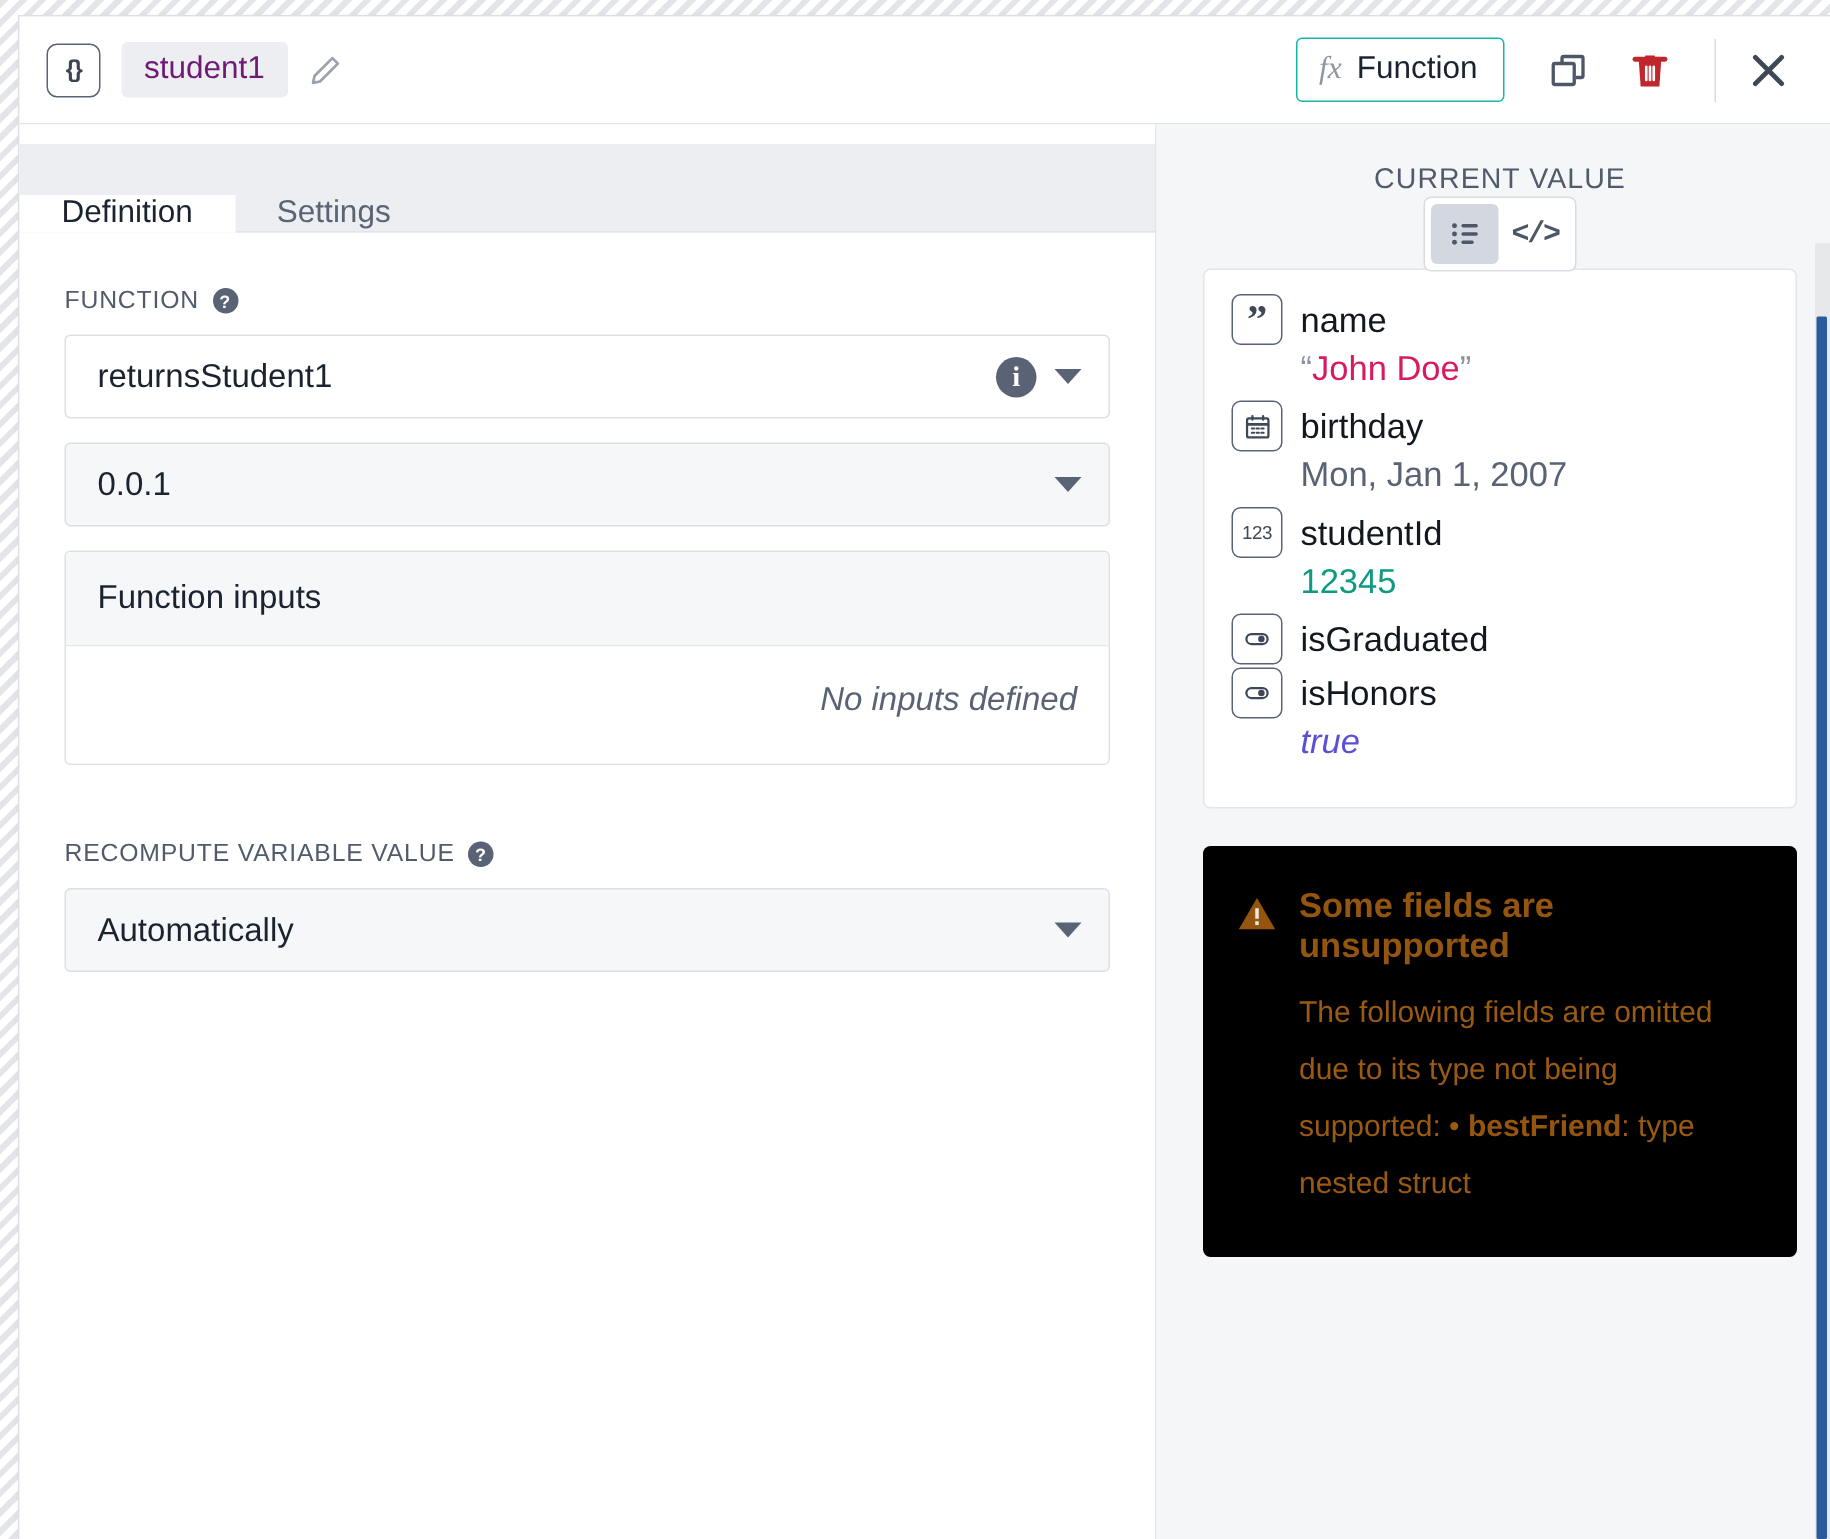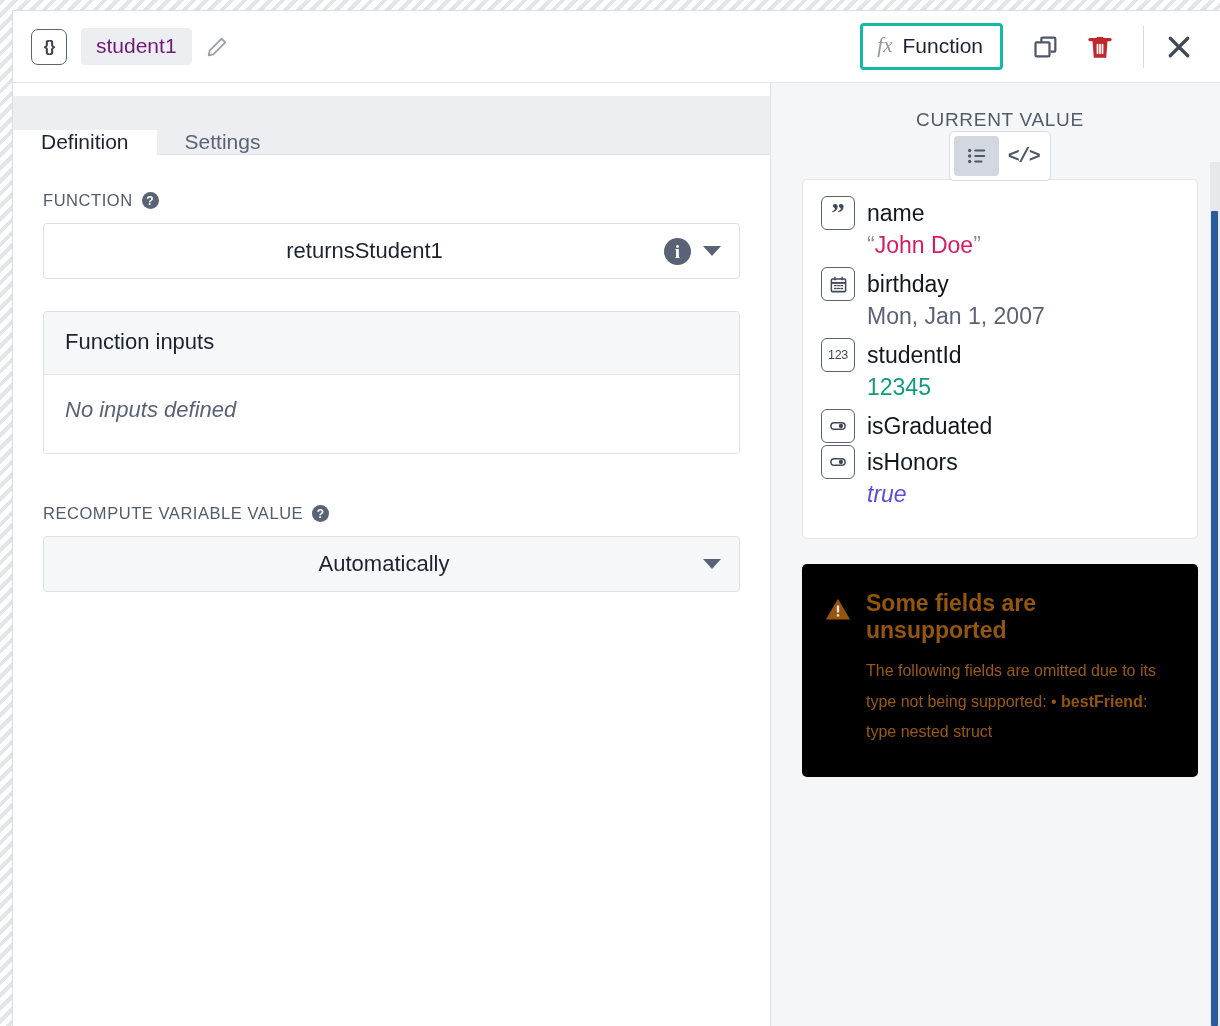--- a/index.html
+++ b/index.html
@@ -74,21 +74,21 @@
     display: flex; align-items: center; justify-content: center;
     color: #9ba2ad;
   }
 
   .header-spacer { flex: 1 1 auto; }
 
   .fn-btn {
     display: flex;
     align-items: center;
     gap: 10px;
-    border: 3px solid #14b8a6;
+    border: 1px solid #14b8a6;
     border-radius: 4px;
     background: #fff;
     padding: 9px 17px 11px 14px;
     font-size: 21px;
     color: #1c2330;
     line-height: 1;
   }
   .fn-btn .fx {
     font-family: "Liberation Serif", serif;
     font-style: italic;
@@ -175,21 +175,21 @@
     border: 1px solid #dcdfe4;
     border-radius: 4px;
     display: flex;
     align-items: center;
     padding: 0 18px 0 21px;
     font-size: 22px;
     color: #1c2330;
     background: #ffffff;
   }
   .select.filled { background: #f5f7f9; }
-  .select .sel-val { flex: 1 1 auto; text-align: center; }
+  .select .sel-val { flex: 1 1 auto; }
 
   .info-circle {
     width: 27px; height: 27px; border-radius: 50%;
     background: #5a6375;
     color: #fff;
     font-family: "Liberation Serif", serif;
     font-size: 19px;
     font-weight: bold;
     display: flex; align-items: center; justify-content: center;
     line-height: 1;
@@ -216,20 +216,21 @@
     padding: 17px 21px 19px;
     font-size: 22px;
     color: #1c2330;
   }
   .inputs-body {
     background: #ffffff;
     padding: 22px 21px 30px;
     font-size: 22px;
     font-style: italic;
     color: #5a6375;
+    text-align: right;
   }
 
   
   .right {
     flex: 1 1 auto;
     background: #f4f6f8;
     padding: 26px 22px 0 31px;
     min-height: 0;
     overflow: hidden;
     position: relative;
@@ -321,21 +322,21 @@
   .warn-icon { flex: 0 0 auto; color: #94550f; margin-top: 5px; }
   .warn-body { flex: 1 1 auto; }
   .warn-title {
     font-size: 23px;
     font-weight: bold;
     color: #94550f;
     line-height: 1.18;
     margin-bottom: 12px;
   }
   .warn-text {
-    font-size: 16px;
+    font-size: 20px;
     color: #9a5a12;
     line-height: 1.9;
   }
   .warn-text .b { font-weight: bold; color: #94550f; }
 
   
   .scrollbar {
     position: absolute;
     right: 0;
     top: 79px;
@@ -418,20 +419,24 @@
         </div>
 
         <div class="select">
           <span class="sel-val">returnsStudent1</span>
           <span class="info-circle">i</span>
           <span class="caret"></span>
         </div>
 
         <div class="gap-16"></div>
 
+        <div class="select filled">
+          <span class="sel-val">0.0.1</span>
+          <span class="caret"></span>
+        </div>
 
         <div class="gap-16"></div>
 
         <div class="inputs-box">
           <div class="inputs-head">Function inputs</div>
           <div class="inputs-body">No inputs defined</div>
         </div>
 
         <div class="gap-50"></div>
 

